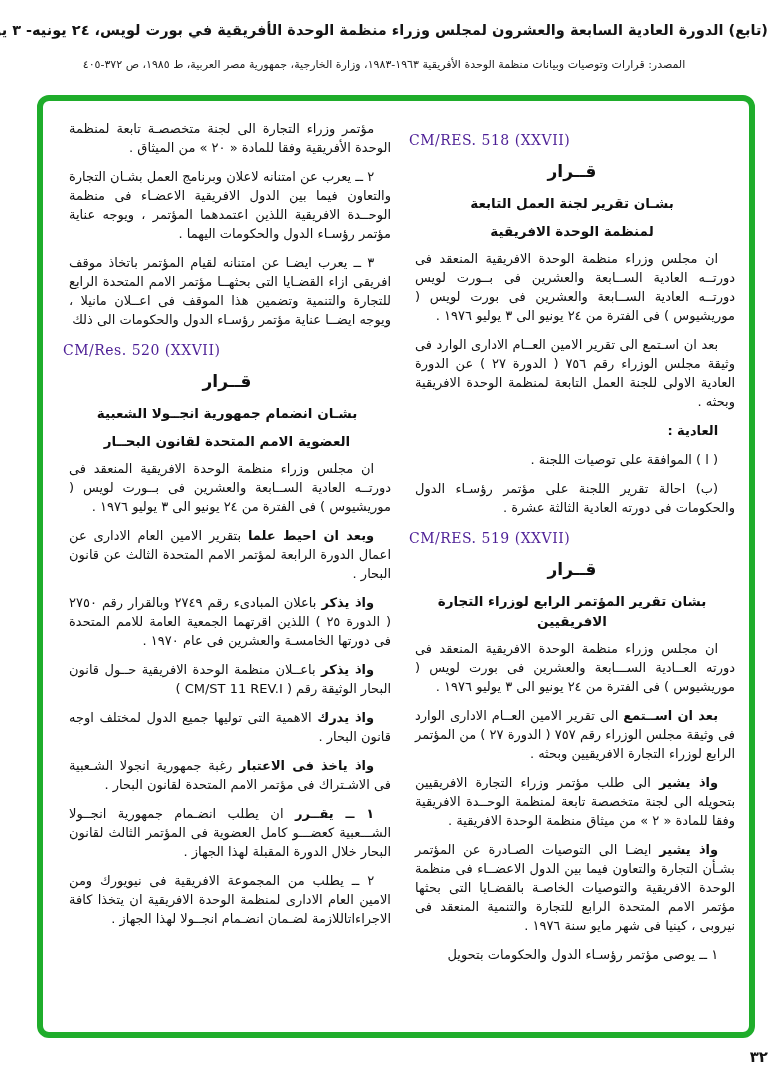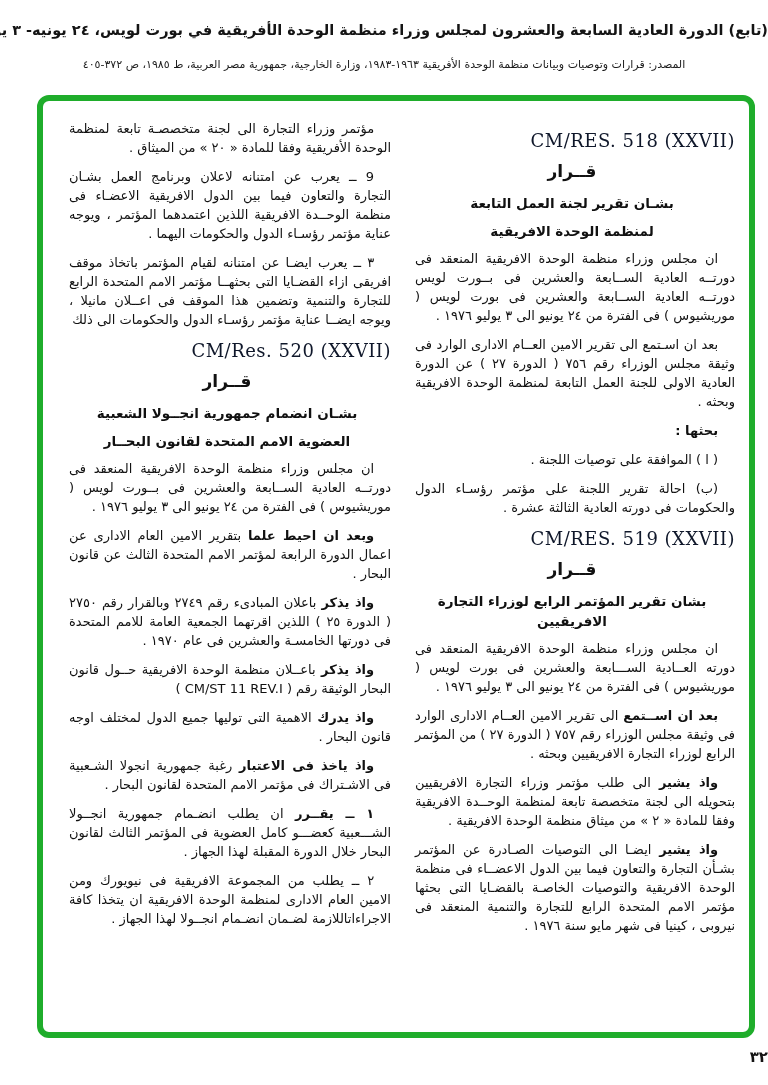--- a/index.html
+++ b/index.html
@@ -61,26 +61,26 @@
   }
   .col-right { left: 366px; width: 326px; }
   .col-left  { left: 20px;  width: 328px; }
 
   .block-para {
     margin: 0 0 10px 6px;
     text-indent: 1.3em;
   }
   .block-ref {
     direction: ltr;
-    text-align: right;
+    text-align: left;
     font-family: "DejaVu Serif", serif;
-    font-size: 18px;
+    font-size: 14px;
     letter-spacing: 0.5px;
     margin: 12px 0 12px 0;
-    color: #0f172a;
+    color: #4c1d95;
   }
   .block-title {
     text-align: center;
     font-weight: bold;
     font-size: 17px;
     margin: 12px 0 12px 0;
   }
   .block-subtitle {
     text-align: center;
     font-weight: bold;
@@ -110,34 +110,35 @@
 <div class="header-line2">المصدر: قرارات وتوصيات وبيانات منظمة الوحدة الأفريقية ١٩٦٣-١٩٨٣، وزارة الخارجية، جمهورية مصر العربية، ط ١٩٨٥، ص ٣٧٢-٤٠٥</div>
 
 <div class="content-box" style="border-color: rgb(31, 173, 43);">
   <div class="col col-right">
       <div class="block-ref">CM/RES. 518 (XXVII)</div>
       <div class="block-title">قــرار</div>
       <div class="block-subtitle">بشـان تقرير لجنة العمل التابعة</div>
       <div class="block-subtitle">لمنظمة الوحدة الافريقية</div>
       <div class="block-para">ان مجلس وزراء منظمة الوحدة الافريقية المنعقد فى دورتــه العادية الســابعة والعشرين فى بــورت لويس دورتــه العادية الســابعة والعشرين فى بورت لويس ( موريشيوس ) فى الفترة من ٢٤ يونيو الى ٣ يوليو ١٩٧٦ .</div>
       <div class="block-para">بعد ان اسـتمع الى تقرير الامين العــام الادارى الوارد فى وثيقة مجلس الوزراء رقم ٧٥٦ ( الدورة ٢٧ ) عن الدورة العادية الاولى للجنة العمل التابعة لمنظمة الوحدة الافريقية وبحثه .</div>
-      <div class="block-para"><b class="lead">بحثها :</b></div>
+      <div class="block-para"><b class="lead">العادية :</b></div>
       <div class="block-para">( ا ) الموافقة على توصيات اللجنة .</div>
       <div class="block-para">(ب) احالة تقرير اللجنة على مؤتمر رؤسـاء الدول والحكومات فى دورته العادية الثالثة عشرة .</div>
       <div class="block-ref">CM/RES. 519 (XXVII)</div>
       <div class="block-title">قــرار</div>
       <div class="block-subtitle">بشان تقرير المؤتمر الرابع لوزراء التجارة الافريقيين</div>
       <div class="block-para">ان مجلس وزراء منظمة الوحدة الافريقية المنعقد فى دورته العــادية الســـابعة والعشرين فى بورت لويس ( موريشيوس ) فى الفترة من ٢٤ يونيو الى ٣ يوليو ١٩٧٦ .</div>
       <div class="block-para"><b class="lead">بعد ان اســتمع</b> الى تقرير الامين العــام الادارى الوارد فى وثيقة مجلس الوزراء رقم ٧٥٧ ( الدورة ٢٧ ) من المؤتمر الرابع لوزراء التجارة الافريقيين وبحثه .</div>
       <div class="block-para"><b class="lead">واذ يشير</b> الى طلب مؤتمر وزراء التجارة الافريقيين بتحويله الى لجنة متخصصة تابعة لمنظمة الوحــدة الافريقية وفقا للمادة « ٢ » من ميثاق منظمة الوحدة الافريقية .</div>
       <div class="block-para"><b class="lead">واذ يشير</b> ايضـا الى التوصيات الصـادرة عن المؤتمر بشـأن التجارة والتعاون فيما بين الدول الاعضــاء فى منظمة الوحدة الافريقية والتوصيات الخاصـة بالقضـايا التى بحثها مؤتمر الامم المتحدة الرابع للتجارة والتنمية المنعقد فى نيروبى ، كينيا فى شهر مايو سنة ١٩٧٦ .</div>
+      <div class="block-para">١ ــ يوصى مؤتمر رؤسـاء الدول والحكومات بتحويل</div>
     </div>
   <div class="col col-left">
       <div class="block-para">مؤتمر وزراء التجارة الى لجنة متخصصـة تابعة لمنظمة الوحدة الأفريقية وفقا للمادة « ٢٠ » من الميثاق .</div>
-      <div class="block-para">9 ــ يعرب عن امتنانه لاعلان وبرنامج العمل بشـان التجارة والتعاون فيما بين الدول الافريقية الاعضـاء فى منظمة الوحــدة الافريقية اللذين اعتمدهما المؤتمر ، ويوجه عناية مؤتمر رؤسـاء الدول والحكومات اليهما .</div>
+      <div class="block-para">٢ ــ يعرب عن امتنانه لاعلان وبرنامج العمل بشـان التجارة والتعاون فيما بين الدول الافريقية الاعضـاء فى منظمة الوحــدة الافريقية اللذين اعتمدهما المؤتمر ، ويوجه عناية مؤتمر رؤسـاء الدول والحكومات اليهما .</div>
       <div class="block-para">٣ ــ يعرب ايضـا عن امتنانه لقيام المؤتمر باتخاذ موقف افريقى ازاء القضـايا التى بحثهــا مؤتمر الامم المتحدة الرابع للتجارة والتنمية وتضمين هذا الموقف فى اعــلان مانيلا ، ويوجه ايضــا عناية مؤتمر رؤسـاء الدول والحكومات الى ذلك</div>
       <div class="block-ref">CM/Res. 520 (XXVII)</div>
       <div class="block-title">قــرار</div>
       <div class="block-subtitle">بشـان انضمام جمهورية انجــولا الشعبية</div>
       <div class="block-subtitle">العضوية الامم المتحدة لقانون البحــار</div>
       <div class="block-para">ان مجلس وزراء منظمة الوحدة الافريقية المنعقد فى دورتــه العادية الســابعة والعشرين فى بــورت لويس ( موريشيوس ) فى الفترة من ٢٤ يونيو الى ٣ يوليو ١٩٧٦ .</div>
       <div class="block-para"><b class="lead">وبعد ان احيط علما</b> بتقرير الامين العام الادارى عن اعمال الدورة الرابعة لمؤتمر الامم المتحدة الثالث عن قانون البحار .</div>
       <div class="block-para"><b class="lead">واذ يذكر</b> باعلان المبادىء رقم ٢٧٤٩ وبالقرار رقم ٢٧٥٠ ( الدورة ٢٥ ) اللذين اقرتهما الجمعية العامة للامم المتحدة فى دورتها الخامسـة والعشرين فى عام ١٩٧٠ .</div>
       <div class="block-para"><b class="lead">واذ يذكر</b> باعــلان منظمة الوحدة الافريقية حــول قانون البحار الوثيقة رقم ( CM/ST 11 REV.I )</div>
       <div class="block-para"><b class="lead">واذ يدرك</b> الاهمية التى توليها جميع الدول لمختلف اوجه قانون البحار .</div>

